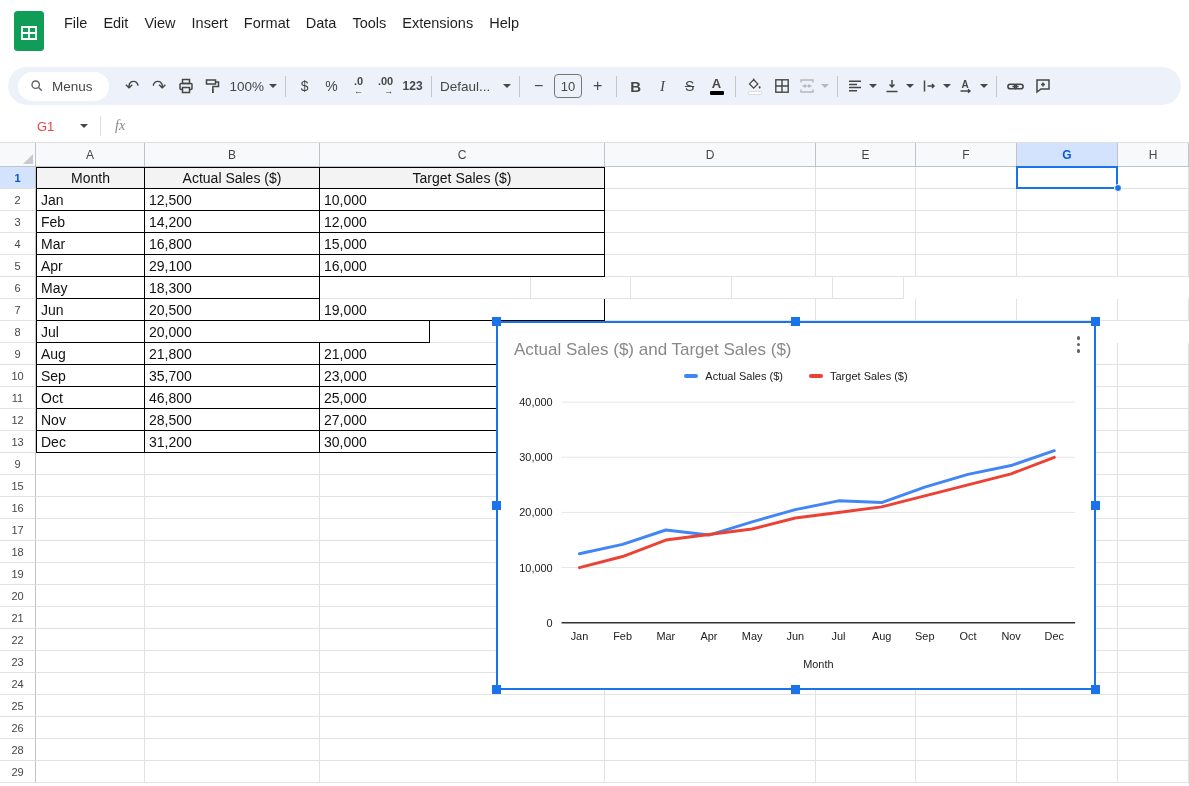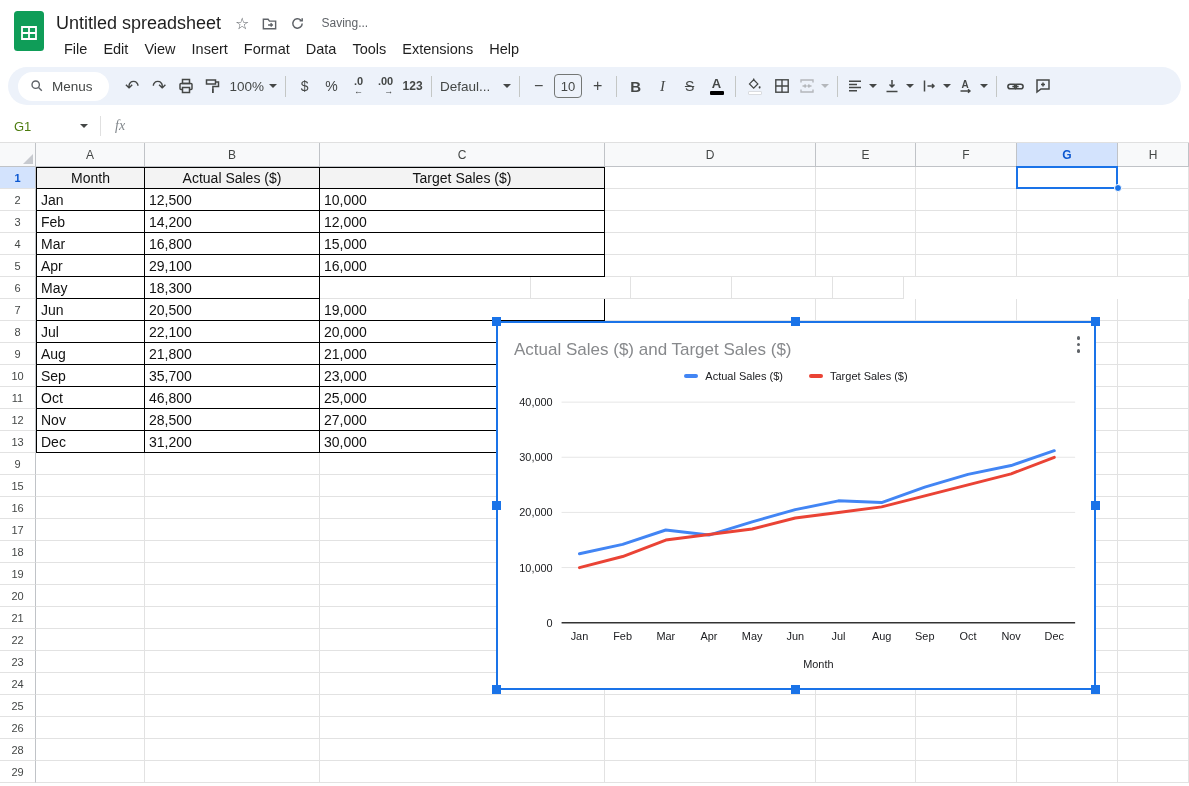--- a/index.html
+++ b/index.html
@@ -47,21 +47,21 @@
   .b-s { font-size:14px; text-decoration:line-through; }
   .stack { display:flex; flex-direction:column; align-items:center; line-height:12px; }
   .stack .letter { font-size:13px; font-weight:700; color:#444746; }
   .bar-black { width:14px; height:3.5px; background:#000; border-radius:1px; margin-top:1.5px; }
   .bar-white { width:14px; height:3.5px; background:#fff; border:1px solid #dadce0; border-radius:1px; margin-top:1px; }
 
   
   .fbar { position:absolute; left:0; top:110px; width:100%; height:33px; display:flex; align-items:center;
           border-bottom:1px solid #e0e0e0; background:#fff; }
   .name-box { display:flex; align-items:center; width:100px; padding-left:14px; }
-  .name-box span { font-size:13px; color:#4d7c0f; }
+  .name-box span { font-size:13px; color:#ef4444;margin-left:23px; }
   .fbar-sep { width:1px; height:20px; background:#e0e0e0; margin-right:14px; }
   .fx { font-family:"Liberation Serif",serif; font-style:italic; font-size:14px; color:#80868b; }
 
   
   .grid { position:absolute; left:0; top:143px; width:1189px; height:643px; overflow:hidden; background:#fff; }
   .ghead { display:flex; height:24px; }
   .gcorner { width:36px; flex:0 0 36px; background:#f8f9fa; border-right:1px solid #c0c3c7;
              border-bottom:1px solid #c0c3c7; position:relative; }
   .gcorner:after { content:""; position:absolute; right:2px; bottom:2px;
                    border-left:10px solid transparent; border-bottom:10px solid #c7cacf; }
@@ -105,37 +105,20 @@
 <body>
 
 <div class="app">
 
   <header class="topbar">
     <svg class="logo" width="30" height="40" viewBox="0 0 30 40">
       <rect width="30" height="40" rx="3.5" fill="#0f9d58"></rect>
       <path d="M8 16h14v12H8z M8 22h14 M15 16v12" stroke="#fff" stroke-width="1.8" fill="none"></path>
     </svg>
     <div class="title-block">
-      <div class="title-row">
-        <span class="doc-title">Untitled spreadsheet</span>
-        <span class="star">☆</span>
-        <span class="hicon">
-          <svg width="17" height="17" viewBox="0 0 18 18" fill="none" stroke="#5f6368" stroke-width="1.5">
-            <path d="M2.5 4.5h5l1.5 2h6.5v8h-13z"></path>
-            <path d="M7.5 10.5h4.5m-1.8-1.8l1.8 1.8-1.8 1.8"></path>
-          </svg>
-        </span>
-        <span class="hicon">
-          <svg width="15" height="15" viewBox="0 0 16 16" fill="none" stroke="#5f6368" stroke-width="1.6">
-            <path d="M13 8a5 5 0 1 1-1.4-3.5"></path>
-              <path d="M13 2.3V5h-2.7"></path>
-          </svg>
-        </span>
-        <span class="saving">Saving...</span>
-      </div>
       <nav class="menubar" id="menubar">
           <div class="menu-item">File</div>
           <div class="menu-item">Edit</div>
           <div class="menu-item">View</div>
           <div class="menu-item">Insert</div>
           <div class="menu-item">Format</div>
           <div class="menu-item">Data</div>
           <div class="menu-item">Tools</div>
           <div class="menu-item">Extensions</div>
           <div class="menu-item">Help</div>
@@ -377,21 +360,20 @@
         <div class="g-cell tbl" style="width:285px;flex:0 0 285px">19,000</div>
         <div class="g-cell" style="width:211px;flex:0 0 211px"></div>
         <div class="g-cell" style="width:100px;flex:0 0 100px"></div>
         <div class="g-cell" style="width:101px;flex:0 0 101px"></div>
         <div class="g-cell" style="width:101px;flex:0 0 101px"></div>
         <div class="g-cell" style="width:71px;flex:0 0 71px"></div>
       </div>
       <div class="g-row">
         <div class="g-num">8</div>
         <div class="g-cell tbl tbl-left" style="width:109px;flex:0 0 109px">Jul</div>
-        <div class="g-cell tbl" style="width:175px;flex:0 0 175px">22,100</div>
         <div class="g-cell tbl" style="width:285px;flex:0 0 285px">20,000</div>
         <div class="g-cell" style="width:211px;flex:0 0 211px"></div>
         <div class="g-cell" style="width:100px;flex:0 0 100px"></div>
         <div class="g-cell" style="width:101px;flex:0 0 101px"></div>
         <div class="g-cell" style="width:101px;flex:0 0 101px"></div>
         <div class="g-cell" style="width:71px;flex:0 0 71px"></div>
       </div>
       <div class="g-row">
         <div class="g-num">9</div>
         <div class="g-cell tbl tbl-left" style="width:109px;flex:0 0 109px">Aug</div>

